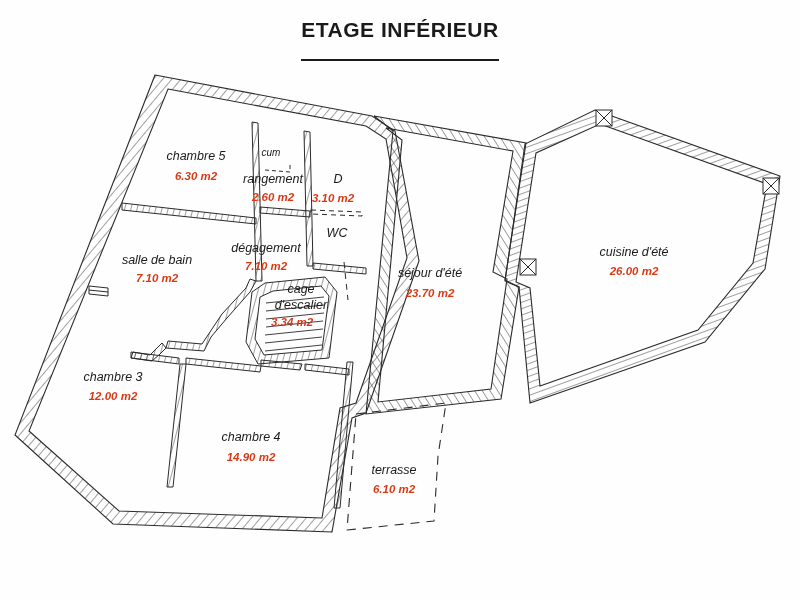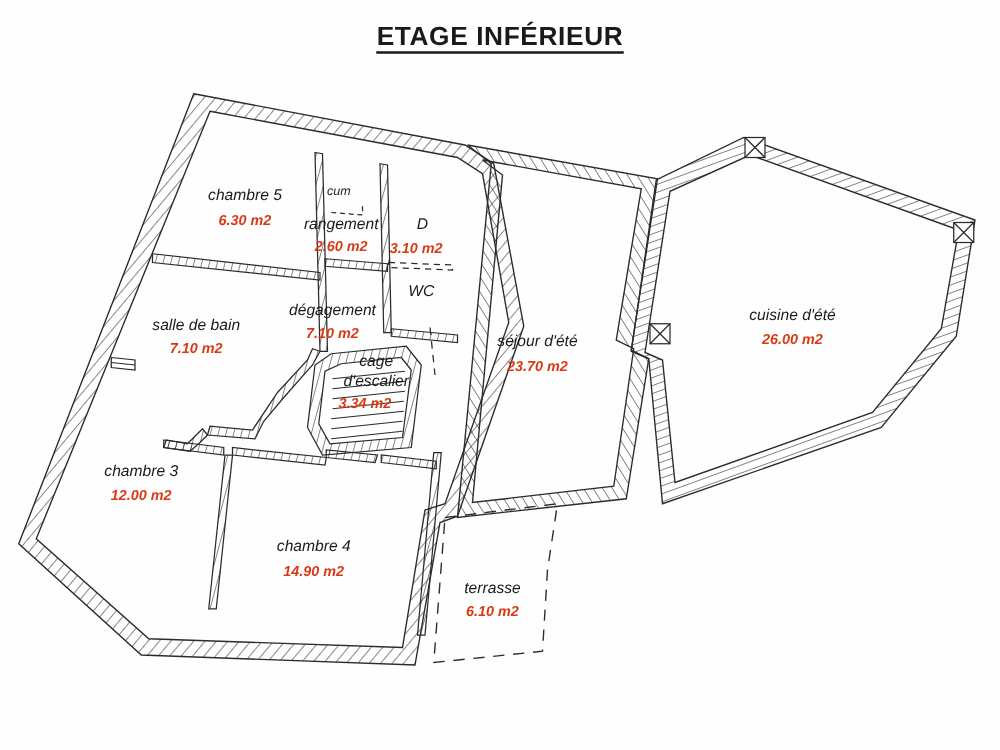--- a/index.html
+++ b/index.html
@@ -27,21 +27,21 @@
     width: 800px;
     text-align: center;
     font-family: "Liberation Sans", sans-serif;
     font-size: 21px;
     font-weight: bold;
     color: #1a1a1a;
     letter-spacing: 0.5px;
   }
   #plan-title .t-underline {
     border-bottom: 2px solid #1a1a1a;
-    padding-bottom: 0;
+    padding-bottom: 18px;
   }
   svg#floorplan {
     position: absolute;
     top: 0;
     left: 0;
   }
   .rm-label {
     font-family: "Liberation Sans", sans-serif;
     font-style: italic;
     font-size: 12.5px;

